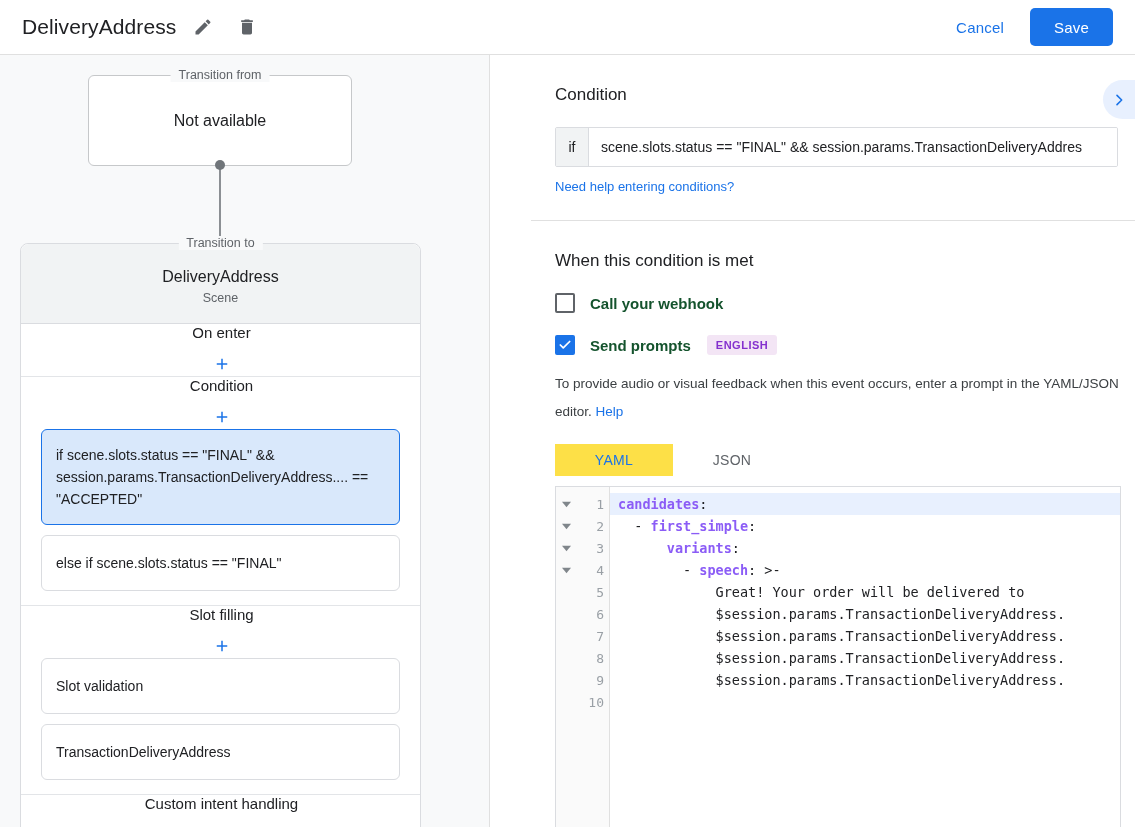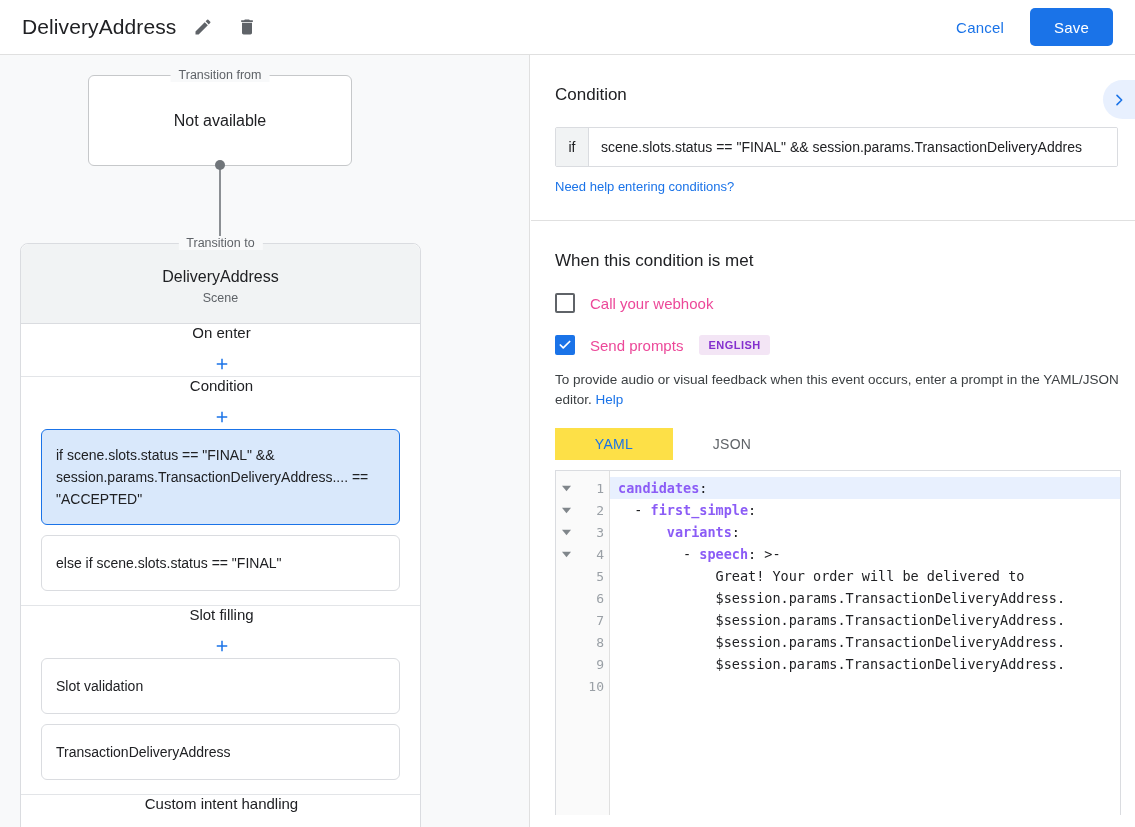--- a/index.html
+++ b/index.html
@@ -77,21 +77,21 @@
     height: 38px;
     cursor: pointer;
     font-family: "Liberation Sans", sans-serif;
     letter-spacing: 0.2px;
   }
 
   
   .left-panel {
     position: absolute;
     left: 0; top: 55px;
-    width: 530px;
+    width: 490px;
     height: 772px;
     background: #f8f9fa;
     border-right: 1px solid #e0e0e0;
     box-sizing: border-box;
     overflow: hidden;
   }
 
   
   .fieldset {
     position: absolute;
@@ -313,38 +313,38 @@
   .cbox.checked {
     background: #1a73e8;
     border-color: #1a73e8;
     display: flex;
     align-items: center;
     justify-content: center;
   }
   .checklabel {
     margin-left: 15px;
     font-size: 15px;
-    font-weight: normal;
-    color: #ec4899;
+    font-weight: bold;
+    color: #14532d;
   }
   .lang-badge {
     margin-left: 16px;
     background: #f3e5f5;
     color: #8430ce;
     font-size: 11px;
     font-weight: bold;
     letter-spacing: 0.5px;
     padding: 4px 9px;
     border-radius: 3px;
   }
   .hint {
     margin-top: 15px;
     font-size: 13.5px;
     color: #3c4043;
-    line-height: 20px;
+    line-height: 28px;
     width: 566px;
   }
   .hint a {
     color: #1a73e8;
     text-decoration: none;
     cursor: pointer;
   }
 
   .tabs {
     display: flex;

